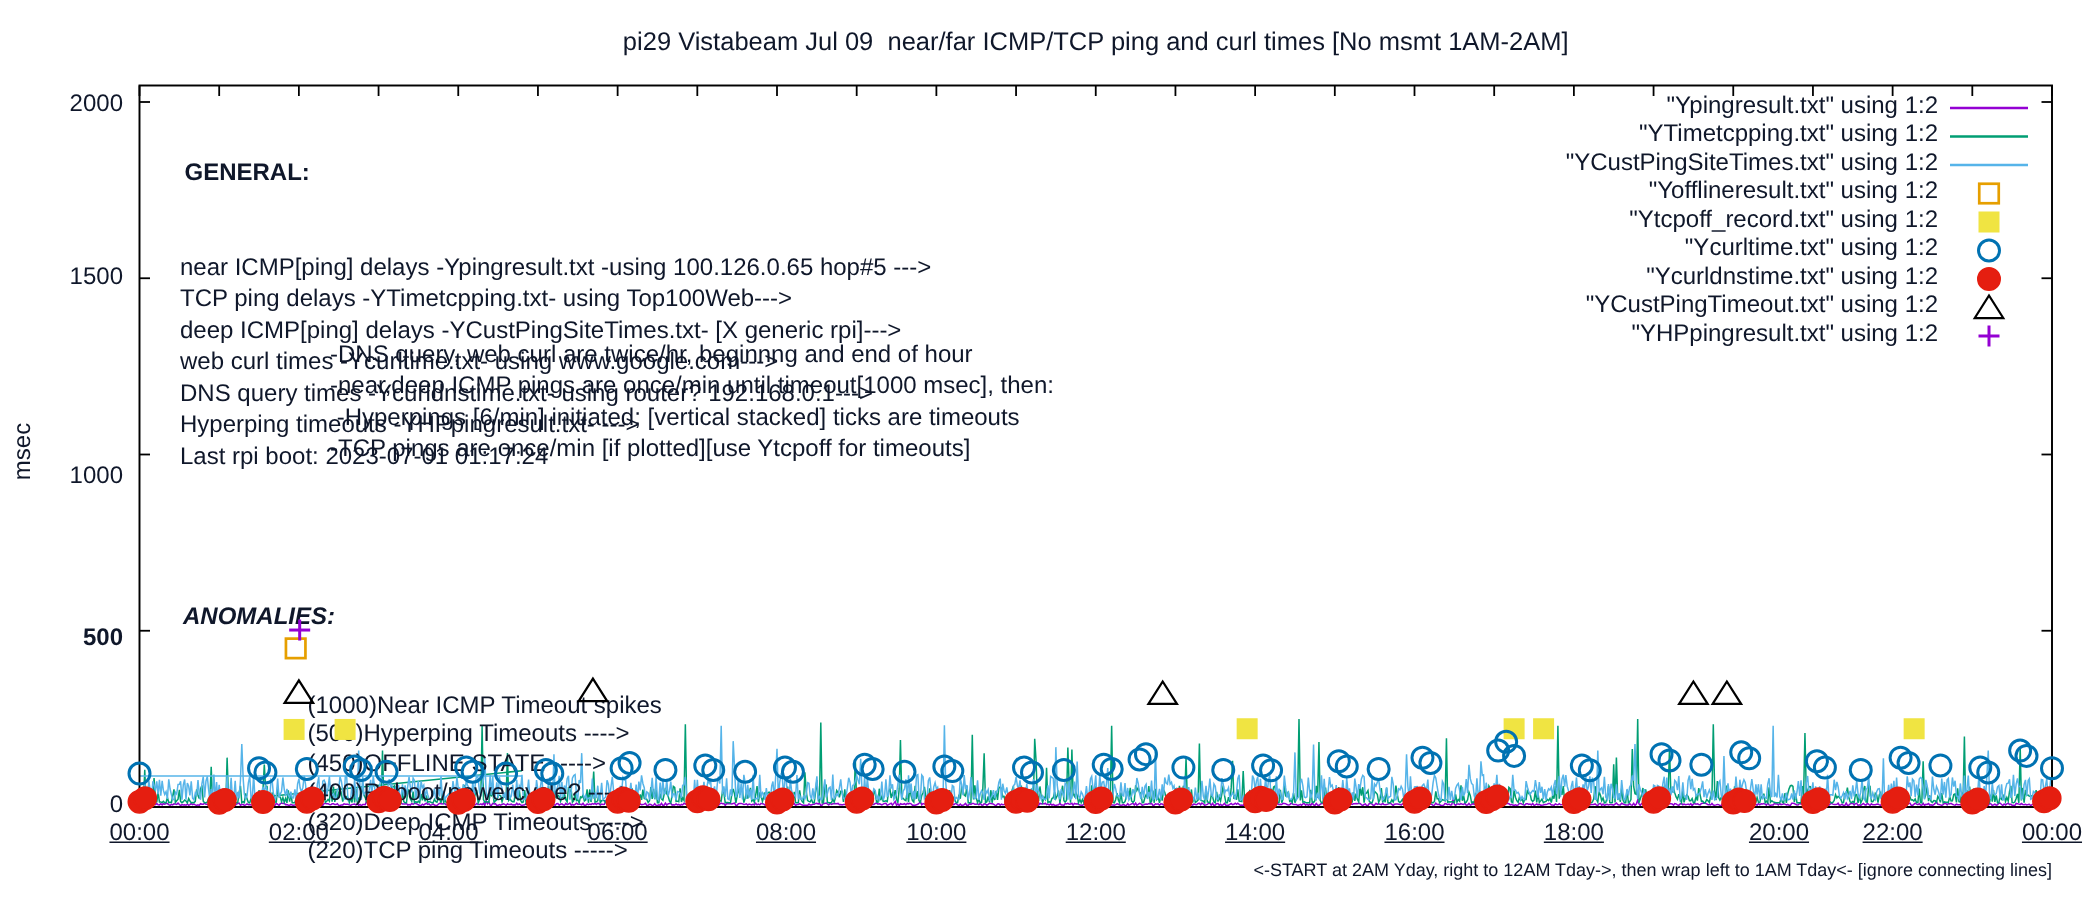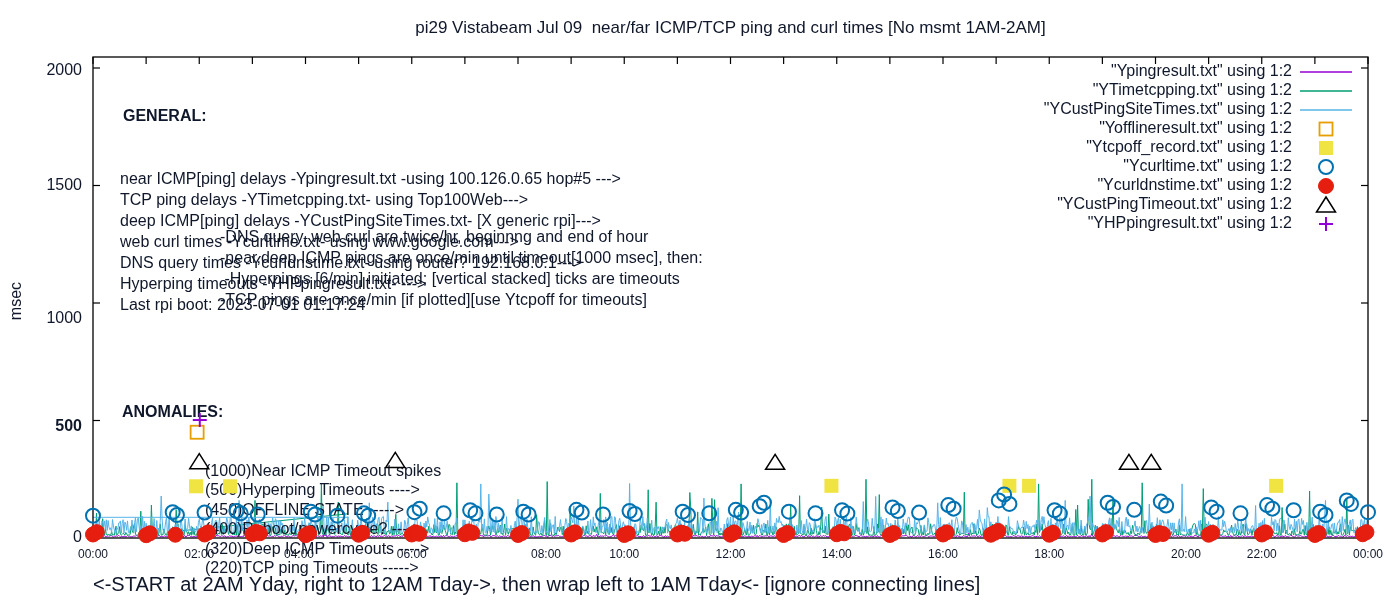--- a/index.html
+++ b/index.html
@@ -1,31 +1,31 @@
 <!DOCTYPE html>
 <html><head>
 <meta charset="utf-8">
 <style>
   html,body{margin:0;padding:0;background:#fff;}
   #screen{position:relative;width:1400px;height:600px;background:#ffffff;
           font-family:"Liberation Sans",sans-serif;color:#0f172a;overflow:hidden;}
   #screen svg{position:absolute;left:0;top:0;pointer-events:none;}
   .abs{position:absolute;}
   #chart-title{left:93px;top:18px;width:1275px;text-align:center;font-size:17px;white-space:pre;}
-  #x-axis-label{left:93px;top:573px;width:1275px;text-align:left;font-size:20px;}
+  #x-axis-label{left:93px;top:573px;width:1275px;text-align:right;font-size:12px;}
   #y-axis-label{left:-26px;top:292px;width:84px;text-align:center;font-size:16px;
                 transform:rotate(-90deg);}
   .ytick{left:0;width:82px;text-align:right;font-size:16px;}
-  .xtick{width:64px;text-align:center;font-size:12px;top:547px;}
+  .xtick{width:64px;text-align:center;font-size:16px;top:547px;text-decoration:underline;}
   .legend-label{right:108px;text-align:right;font-size:16px;white-space:pre;}
   #general-block{left:120px;top:63px;font-size:16px;line-height:21px;white-space:pre;z-index:2;}
   #general-heading{font-weight:bold;padding-left:3px;}
   #notes-block{left:220px;top:226px;font-size:16px;line-height:21px;white-space:pre;z-index:2;}
   #anomalies-block{left:122px;top:363px;font-size:16px;line-height:19.5px;white-space:pre;z-index:2;}
-  #anomalies-heading{font-weight:bold;}
+  #anomalies-heading{font-weight:bold;font-style:italic;}
   #anomaly-lines{margin-left:83px;}
   #lines-layer{z-index:1;}
   #markers-layer{z-index:3;}
   .textlayer{z-index:2;}
 </style>
 </head>
 <body>
 
 <div id="screen">
   <svg id="lines-layer" width="1400" height="600">
@@ -118,21 +118,21 @@
   <div class="abs" id="anomalies-block">
     <div id="anomalies-heading">ANOMALIES:</div>
     <div id="anomaly-lines"><div>(1000)Near ICMP Timeout spikes</div><div>(500)Hyperping Timeouts ----&gt;</div><div>(450)OFFLINE STATE -----&gt;</div><div>(400)Reboot/powercycle? ----&gt;</div><div>(320)Deep ICMP Timeouts ----&gt;</div><div>(220)TCP ping Timeouts -----&gt;</div></div>
   </div>
 
   <div id="ticks-and-legend">
       <div class="abs xtick textlayer" style="left: 61px;">00:00</div>
       <div class="abs xtick textlayer" style="left: 167.25px;">02:00</div>
       <div class="abs xtick textlayer" style="left: 267px;">04:00</div>
       <div class="abs xtick textlayer" style="left: 379.75px;">06:00</div>
-      <div class="abs xtick textlayer" style="left: 514px;">08:00</div>
+      <div class="abs xtick textlayer" style="left: 492px;">08:00</div>
       <div class="abs xtick textlayer" style="left: 592.25px;">10:00</div>
       <div class="abs xtick textlayer" style="left: 698.5px; text-align: center;">12:00</div>
       <div class="abs xtick textlayer" style="left: 804.75px;">14:00</div>
       <div class="abs xtick textlayer" style="left: 911px;">16:00</div>
       <div class="abs xtick textlayer" style="left: 1017.25px;">18:00</div>
       <div class="abs xtick textlayer" style="left: 1154px;">20:00</div>
       <div class="abs xtick textlayer" style="left: 1229.75px;">22:00</div>
       <div class="abs xtick textlayer" style="left: 1336px;">00:00</div>
       <div class="abs ytick textlayer" style="top: 528px;">0</div>
       <div class="abs ytick textlayer" style="top: 417px; font-weight: bold;">500</div>

